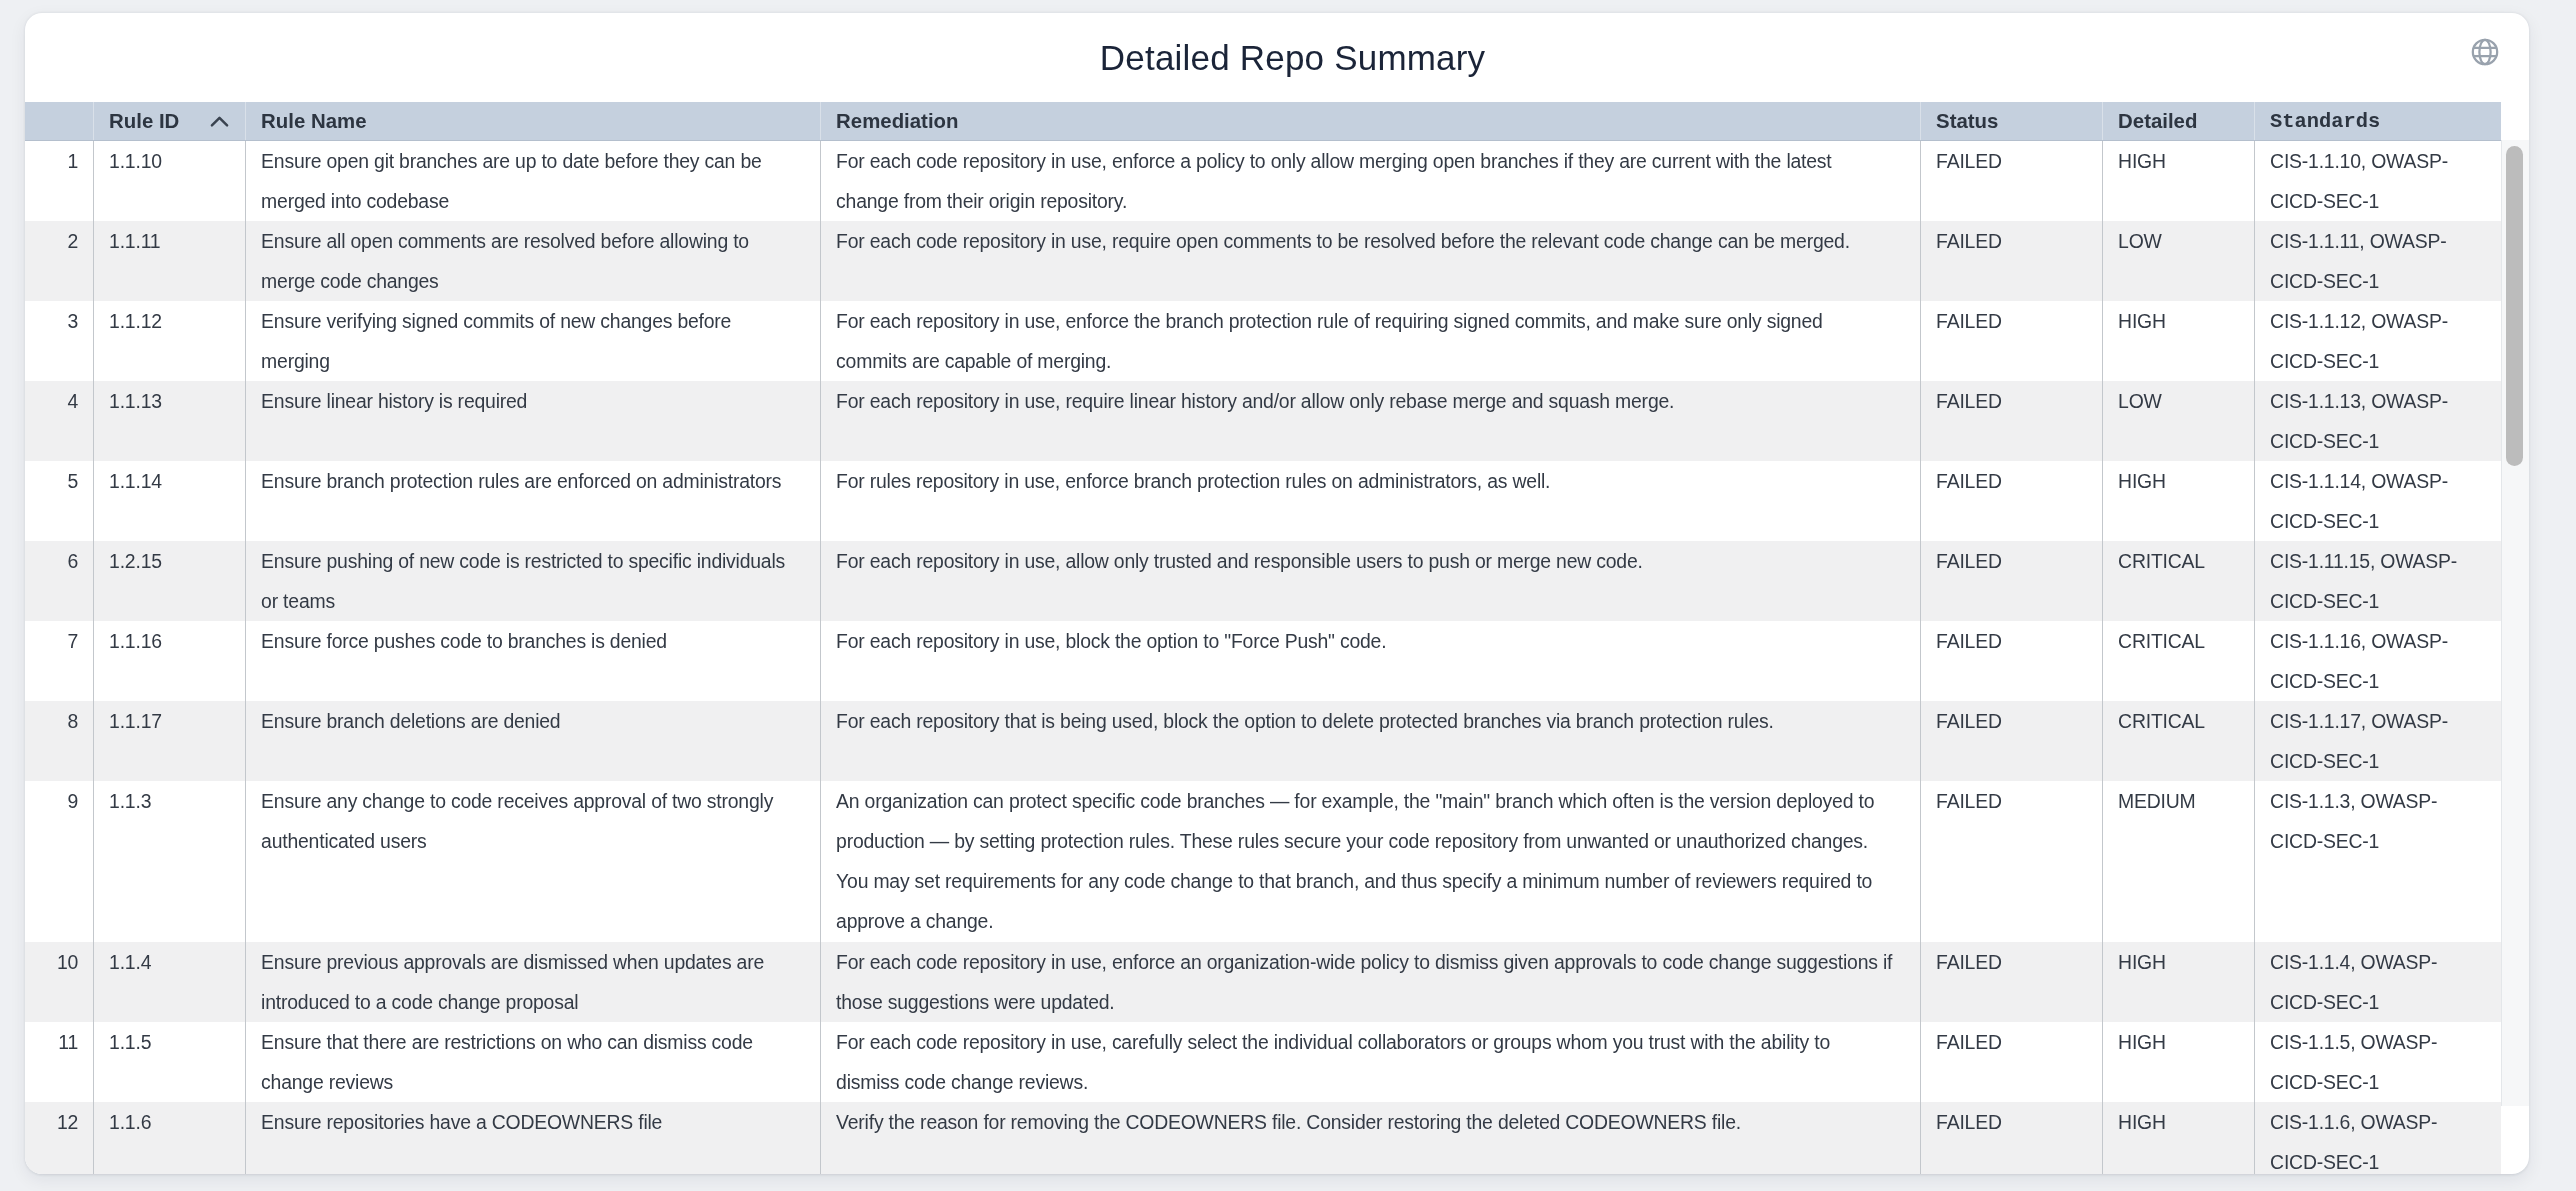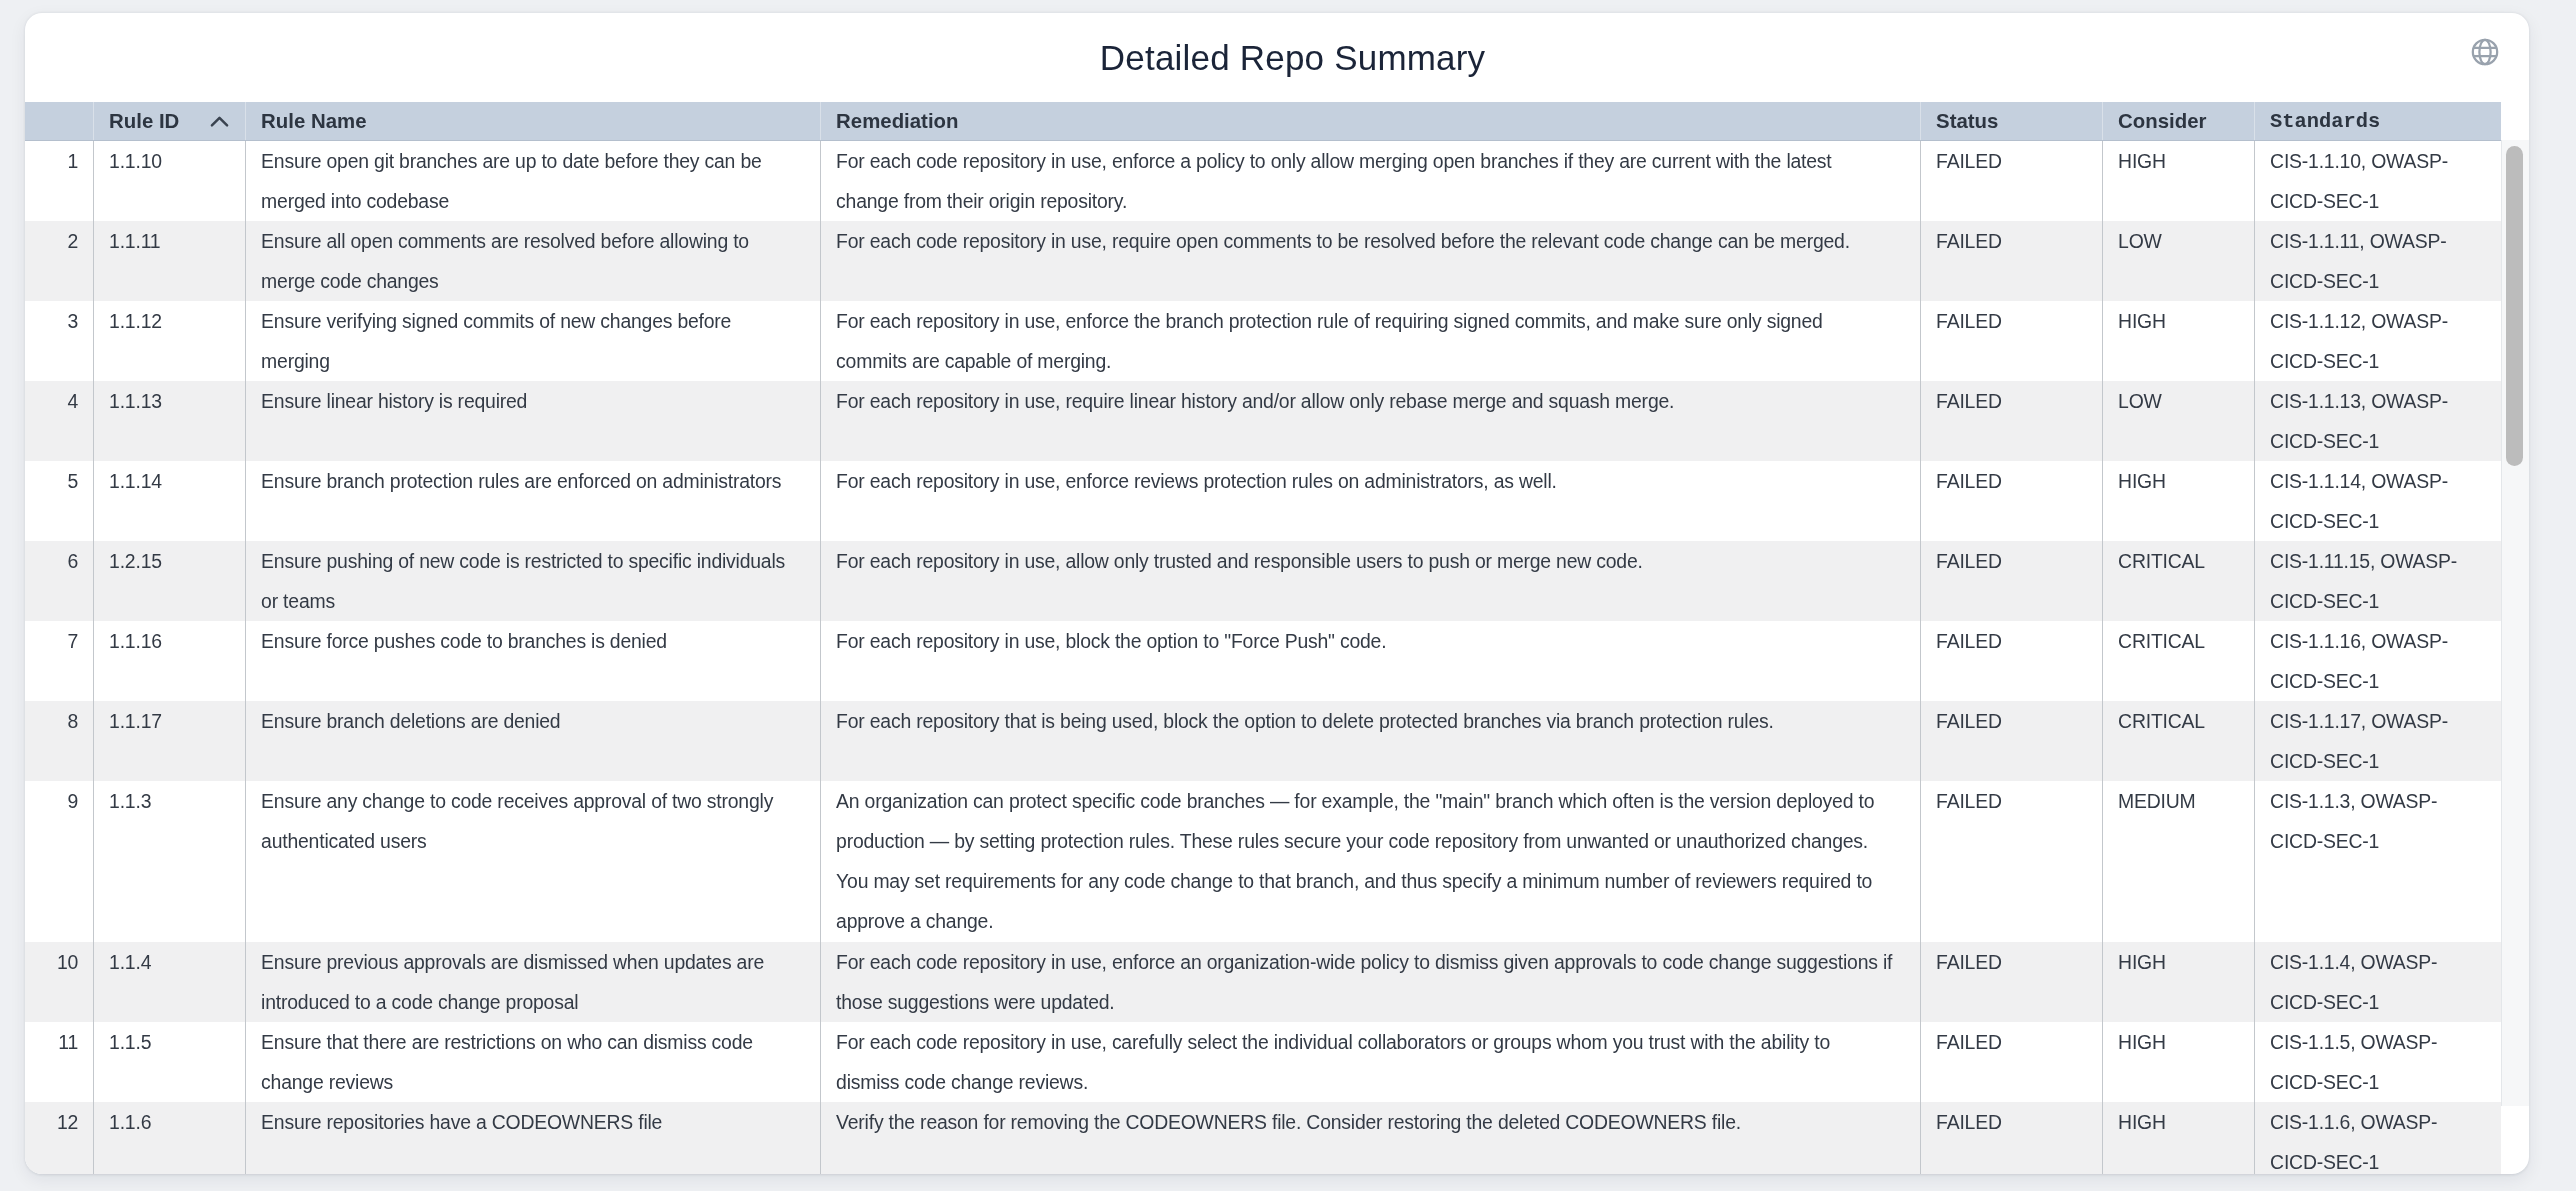--- a/index.html
+++ b/index.html
@@ -153,21 +153,21 @@
             <span class="th-flex">
               <span>Rule ID</span>
               <svg class="sort-icon" width="21" height="13.3" viewBox="0 0 22 14" fill="none" stroke="#3a4350" stroke-width="2.6" stroke-linecap="round" stroke-linejoin="round">
                 <polyline points="3,11 11,3 19,11"></polyline>
               </svg>
             </span>
           </th>
           <th>Rule Name</th>
           <th>Remediation</th>
           <th>Status</th>
-          <th>Consider</th>
+          <th>Detailed</th>
           <th>Standards</th>
         </tr>
       </thead>
       <tbody>
         <tr class="r-std">
           <td class="cell-num">1</td>
           <td>1.1.10</td>
           <td class="cell-rule-name">Ensure open git branches are up to date before they can be merged into codebase</td>
           <td>For each code repository in use, enforce a policy to only allow merging open branches if they are current with the latest change from their origin repository.</td>
           <td>FAILED</td>
@@ -198,21 +198,21 @@
           <td class="cell-rule-name">Ensure linear history is required</td>
           <td>For each repository in use, require linear history and/or allow only rebase merge and squash merge.</td>
           <td>FAILED</td>
           <td>LOW</td>
           <td>CIS-1.1.13, OWASP-CICD-SEC-1</td>
         </tr>
         <tr class="r-std">
           <td class="cell-num">5</td>
           <td>1.1.14</td>
           <td class="cell-rule-name">Ensure branch protection rules are enforced on administrators</td>
-          <td>For each repository in use, enforce reviews protection rules on administrators, as well.</td>
+          <td>For rules repository in use, enforce branch protection rules on administrators, as well.</td>
           <td>FAILED</td>
           <td>HIGH</td>
           <td>CIS-1.1.14, OWASP-CICD-SEC-1</td>
         </tr>
         <tr class="r-std">
           <td class="cell-num">6</td>
           <td>1.2.15</td>
           <td class="cell-rule-name">Ensure pushing of new code is restricted to specific individuals or teams</td>
           <td>For each repository in use, allow only trusted and responsible users to push or merge new code.</td>
           <td>FAILED</td>

